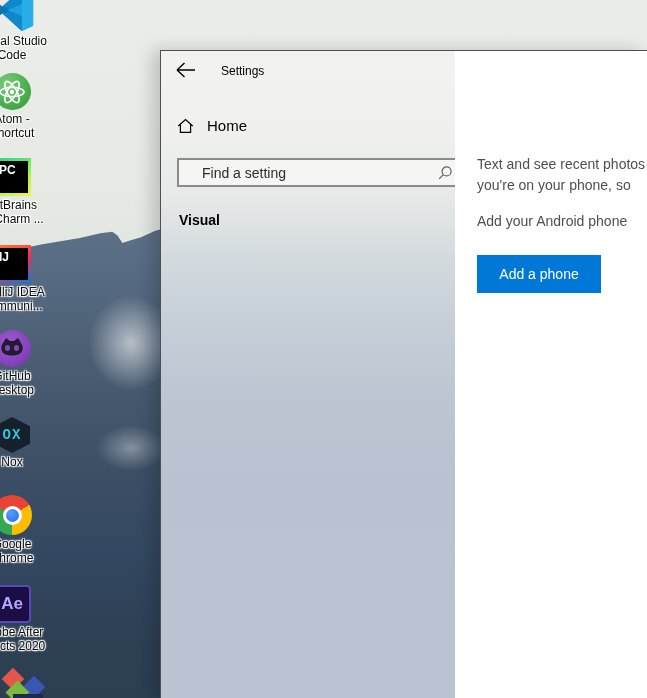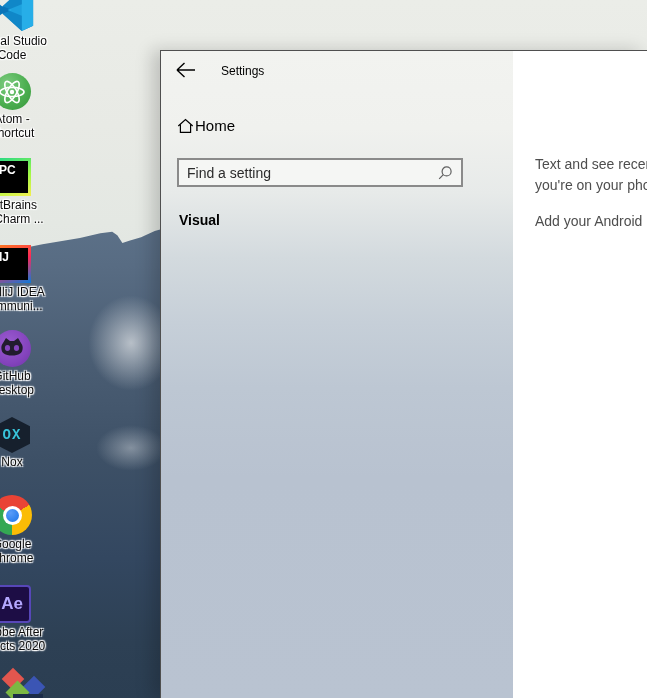--- a/index.html
+++ b/index.html
@@ -44,34 +44,34 @@
   .chrome-blue { position:absolute; left:50%; top:50%; width:13px; height:13px; margin:-6.5px 0 0 -6.5px;
     border-radius:50%; background:radial-gradient(circle at 35% 30%,#5a9cf8,#1a73e8); }
   .ae-tile { width:38px; height:38px; border-radius:4px; background:#1d0d45; border:2px solid #5747b8;
     color:#b5a8ff; font-weight:bold; font-size:17px; display:flex; align-items:center; justify-content:center; }
   .diamond { position:absolute; transform:rotate(45deg); }
 
   
   .settings-window { position:absolute; left:160px; top:50px; width:487px; height:648px;
     border-left:1px solid #4f4f4f; border-top:1px solid #4f4f4f;
     box-shadow:-8px 0 16px rgba(0,0,0,.18); display:flex; }
-  .nav-pane { position:relative; width:352px; height:100%;
+  .nav-pane { position:relative; width:294px; height:100%;
     background:linear-gradient(180deg,#f2f3f0 0%,#f0f1ee 12%,#e7eae9 22%,#d3dade 32%,#c6cfd8 42%,#bdc7d3 52%,#b8c2d0 66%,#b9c3d1 100%); }
   .content-pane { position:relative; flex:1; height:100%; background:#ffffff; overflow:hidden; }
 
   .back-btn { position:absolute; left:14px; top:10px; width:22px; height:18px; cursor:pointer; }
   .win-title { position:absolute; left:60px; top:13px; font-size:12px; color:#000; }
 
-  .home-row { position:absolute; left:16px; top:66px; display:flex; align-items:center; gap:1px; cursor:pointer; }
+  .home-row { position:absolute; left:16px; top:66px; display:flex; align-items:center; gap:13px; cursor:pointer; }
   .home-label { font-size:15px; color:#000; }
 
   .search-box { position:absolute; left:16px; top:107px; width:286px; height:29px;
     background:#f5f6f4; border:2px solid #8a8a8a; display:flex; align-items:center; }
   .search-box input { flex:1; border:none; outline:none; background:transparent;
-    font-size:14px; color:#2b2b2b; padding:0 6px 0 8px; font-family:"Liberation Sans",sans-serif; }
+    font-size:14px; color:#2b2b2b; padding:0 6px 0 23px; font-family:"Liberation Sans",sans-serif; }
   .search-box input::placeholder { color:#2b2b2b; opacity:1; }
   .search-glyph { flex:0 0 auto; margin-right:8px; display:flex; }
 
   .section-label { position:absolute; left:18px; top:161px; font-size:14px; font-weight:bold; color:#000; }
 
   .page-heading { position:absolute; left:22px; top:58px; font-size:28px; font-weight:300;
     color:#1f1f1f; white-space:nowrap; }
   .body-line { position:absolute; left:22px; font-size:14px; color:#4e4e4e; white-space:nowrap; width:200px; }
   .line-1 { top:105px; }
   .line-2 { top:126px; }
@@ -213,15 +213,16 @@
       </span>
     </div>
 
     <div class="section-label">Visual</div>
   </div>
 
   <div class="content-pane">
     <div class="body-line line-1">Text and see recent photos</div>
     <div class="body-line line-2">you're on your phone, so</div>
     <div class="body-line line-3">Add your Android phone</div>
+    <button class="add-phone-btn">Add a phone</button>
   </div>
 
 </div>
 
 </body></html>

